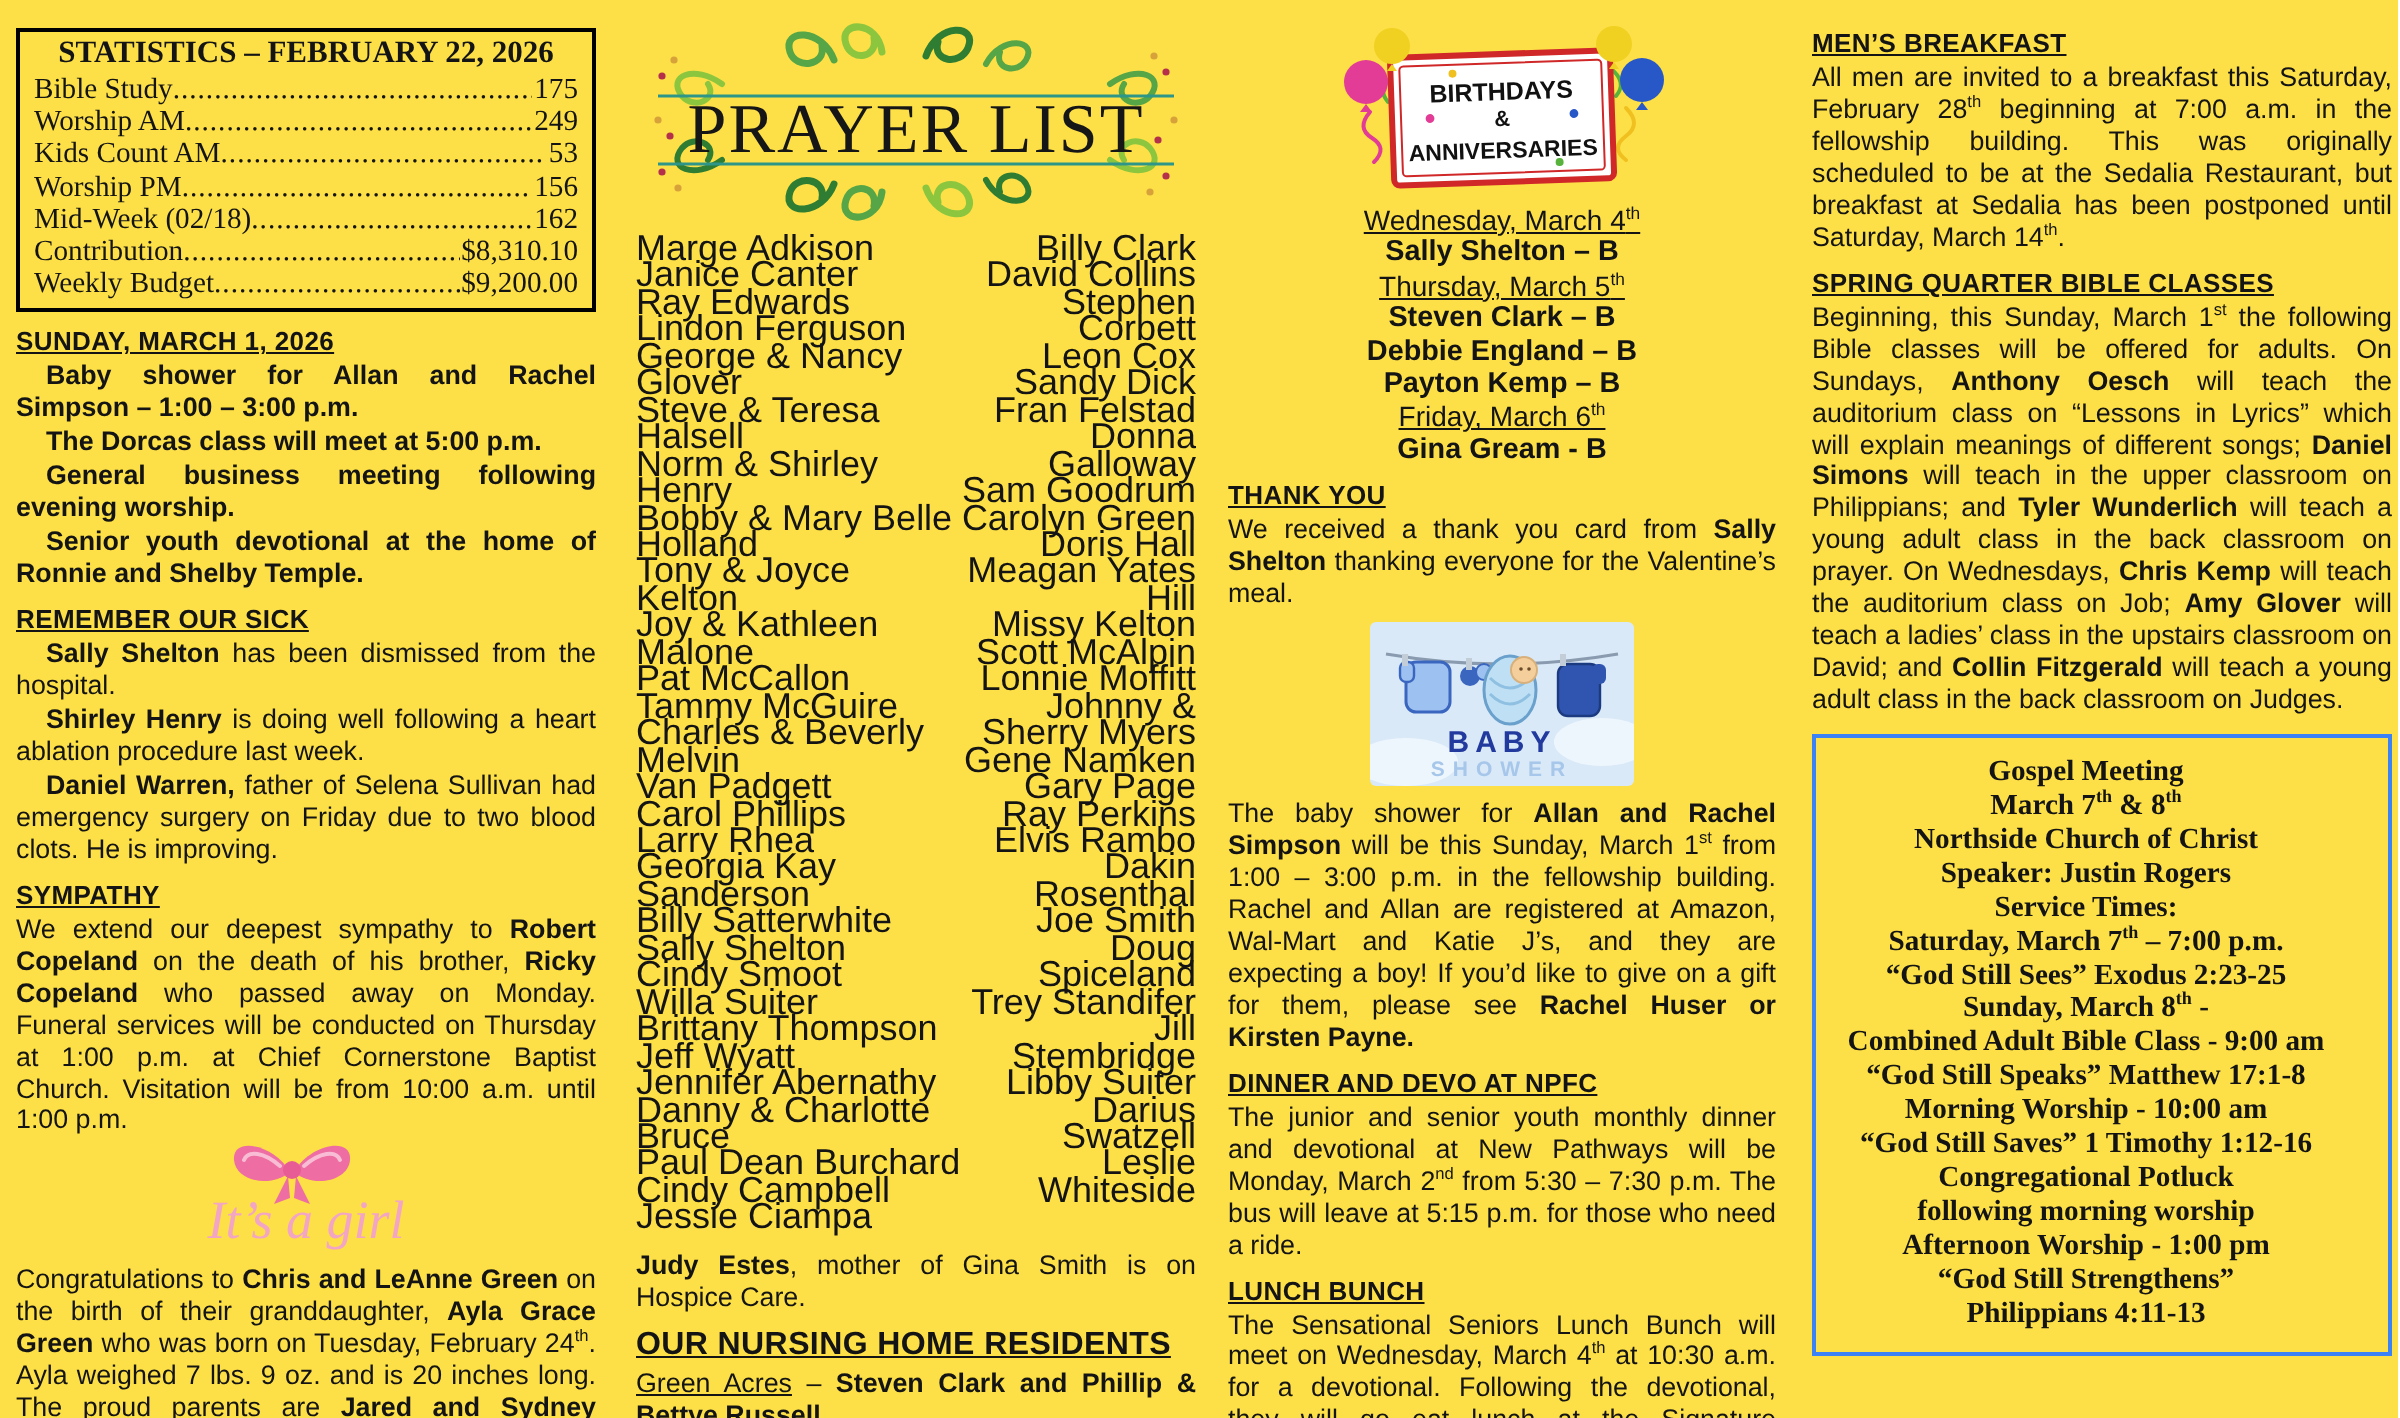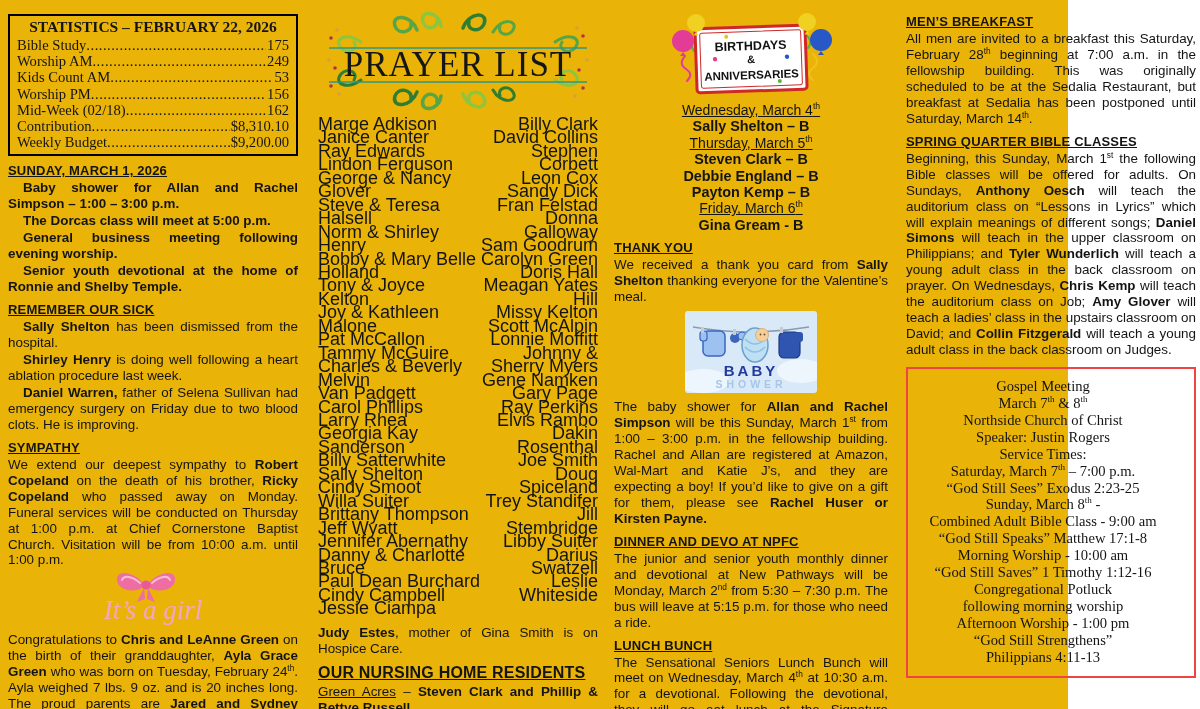--- a/index.html
+++ b/index.html
@@ -1,17 +1,17 @@
 <!DOCTYPE html>
 <html><head>
 <meta charset="utf-8">
 <style>
   html,body{margin:0;padding:0;width:1200px;height:709px;overflow:hidden;background:#ffffff;}
   body{font-family:"Liberation Sans",sans-serif;color:#141414;}
-  .page{position:relative;width:1068px;height:709px;background:#eab308;}
+  .page{position:relative;width:1199px;height:709px;background:#fde047;}
   .col{position:absolute;top:8px;}
   .col1{left:8px;width:290px;}
   .col2{left:318px;width:280px;}
   .col3{left:614px;width:274px;}
   .col4{left:906px;width:290px;}
 
   .sec-heading{font-size:13px;font-weight:700;text-decoration:underline;margin:7px 0 2px 0;letter-spacing:.2px;}
   .para{font-size:13.4px;line-height:1.19;margin:0 0 1px 0;text-align:justify;}
   .para[data-indent="y"]{text-indent:15px;}
   .b{font-weight:700;}
@@ -35,21 +35,21 @@
   .judy-para{margin:9px 0 0 0;}
 
   
   .bday-banner{display:block;margin:0 auto 2px auto;}
   .bday-line{text-align:center;font-size:14px;line-height:16.4px;}
   .bday-line[data-kind="date"]{text-decoration:underline;}
   .bday-line[data-kind="name"]{font-weight:700;font-size:14.4px;}
   .baby-img{display:block;margin:6px auto 6px auto;}
 
   
-  .gospel-box{border:2px solid #ef4444;margin-top:9px;padding:9px 20px 10px 4px;font-family:"Liberation Serif",serif;font-weight:400;}
+  .gospel-box{border:2px solid #3b82f6;margin-top:9px;padding:9px 20px 10px 4px;font-family:"Liberation Serif",serif;font-weight:700;}
   .gospel-line{text-align:center;font-size:14.6px;line-height:16.9px;}
 
   .girl-svg{display:block;margin:2px auto 4px auto;}
 </style>
 </head>
 <body>
 
 <div class="page">
 
   <section class="col col1">

